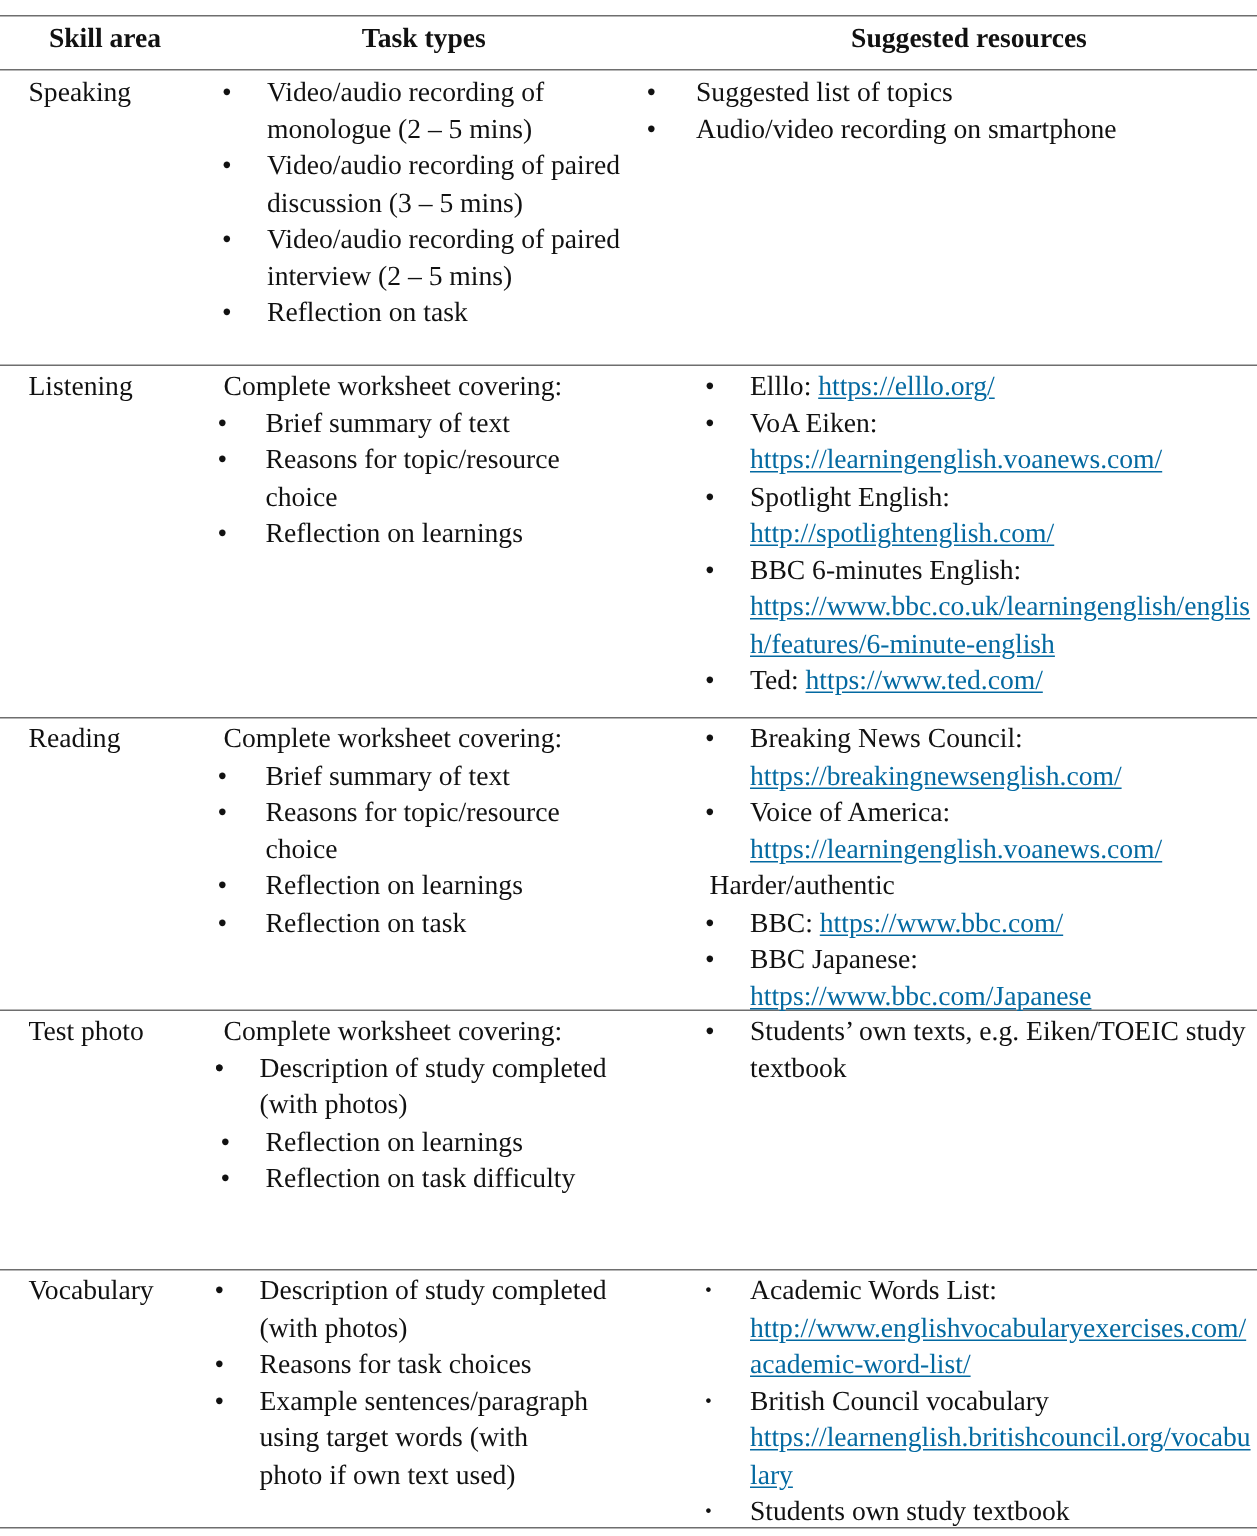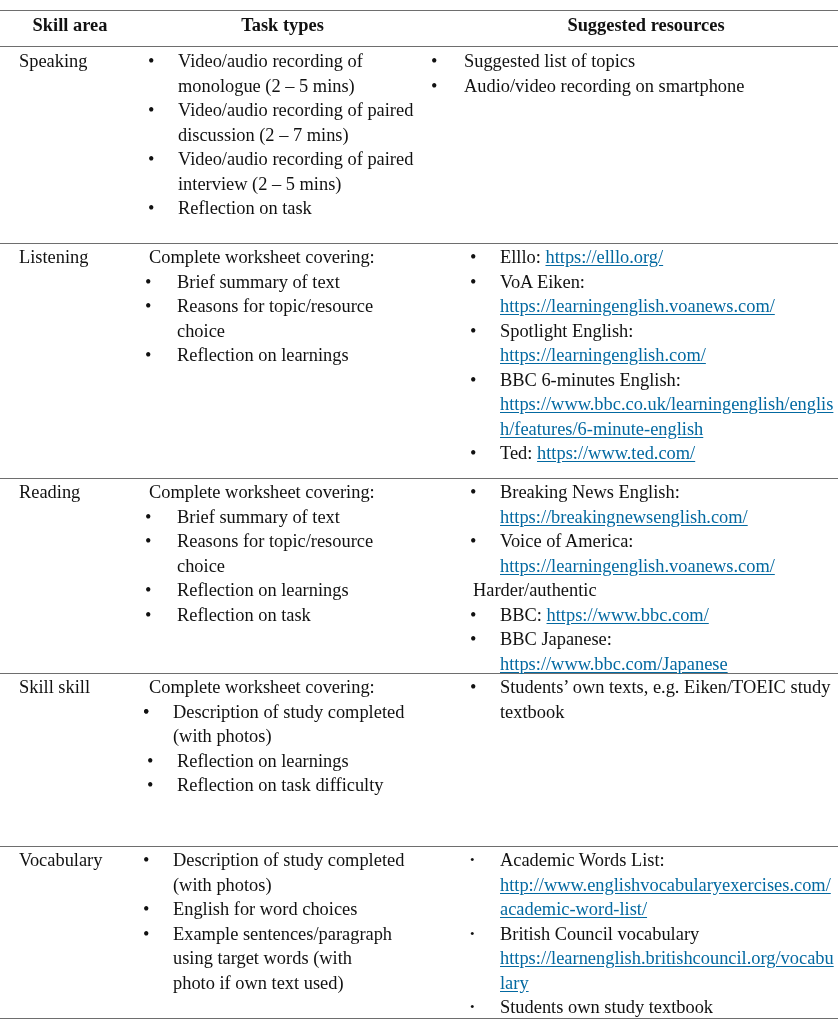--- a/index.html
+++ b/index.html
@@ -46,21 +46,21 @@
   <div class="cell hdr" style="left:0; width:140px;font-family:Liberation Serif, serif;">Skill area</div>
   <div class="cell hdr" style="left:140px; width:285px;">Task types</div>
   <div class="cell hdr" style="left:441px; width:410px;">Suggested resources</div>
 </div>
 
 <div class="row" style="top:49px;">
   <div class="cell c1">Speaking</div>
   <div class="cell c2">
     <ul>
       <li><span class="bul">•</span><span>Video/audio recording of monologue (2 – 5 mins)</span></li>
-      <li><span class="bul">•</span><span>Video/audio recording of paired discussion (2 – 7 mins)</span></li>
+      <li><span class="bul">•</span><span>Video/audio recording of paired discussion (3 – 5 mins)</span></li>
       <li><span class="bul">•</span><span>Video/audio recording of paired interview (2 – 5 mins)</span></li>
       <li><span class="bul">•</span><span>Reflection on task</span></li>
     </ul>
   </div>
   <div class="cell c3 tight">
     <ul>
       <li><span class="bul">•</span><span>Suggested list of topics</span></li>
       <li><span class="bul">•</span><span>Audio/video recording on smartphone</span></li>
     </ul>
   </div>
@@ -73,53 +73,53 @@
     <ul>
       <li class="sp"><span class="bul">•</span><span>Brief summary of text</span></li>
       <li class="sp"><span class="bul">•</span><span>Reasons for topic/resource choice</span></li>
       <li class="sp"><span class="bul">•</span><span>Reflection on learnings</span></li>
     </ul>
   </div>
   <div class="cell c3">
     <ul>
       <li><span class="bul">•</span><span>Elllo: </span><a class="lnk">https://elllo.org/</a></li>
       <li><span class="bul">•</span><span>VoA Eiken:</span><br><a class="lnk">https://learningenglish.voanews.com/</a></li>
-      <li><span class="bul">•</span><span>Spotlight English:</span><br><a class="lnk">https://learningenglish.com/</a></li>
+      <li><span class="bul">•</span><span>Spotlight English:</span><br><a class="lnk">http://spotlightenglish.com/</a></li>
       <li style="word-break: break-all;"><span class="bul">•</span><span style="word-break: normal;">BBC 6-minutes English:</span><br><a class="lnk">https://www.bbc.co.uk/learningenglish/english/features/6-minute-english</a></li>
       <li><span class="bul">•</span><span>Ted: </span><a class="lnk">https://www.ted.com/</a></li>
     </ul>
   </div>
 </div>
 
 <div class="row" style="top:480px;">
   <div class="cell c1">Reading</div>
   <div class="cell c2">
     <div class="lead">Complete worksheet covering:</div>
     <ul>
       <li class="sp"><span class="bul">•</span><span>Brief summary of text</span></li>
       <li class="sp"><span class="bul">•</span><span>Reasons for topic/resource choice</span></li>
       <li class="sp"><span class="bul">•</span><span>Reflection on learnings</span></li>
       <li class="sp"><span class="bul">•</span><span>Reflection on task</span></li>
     </ul>
   </div>
   <div class="cell c3">
     <ul>
-      <li><span class="bul">•</span><span>Breaking News English:</span><br><a class="lnk">https://breakingnewsenglish.com/</a></li>
+      <li><span class="bul">•</span><span>Breaking News Council:</span><br><a class="lnk">https://breakingnewsenglish.com/</a></li>
       <li><span class="bul">•</span><span>Voice of America:</span><br><a class="lnk">https://learningenglish.voanews.com/</a></li>
     </ul>
     <div class="sub">Harder/authentic</div>
     <ul>
       <li><span class="bul">•</span><span>BBC: </span><a class="lnk">https://www.bbc.com/</a></li>
       <li><span class="bul">•</span><span>BBC Japanese:</span><br><a class="lnk">https://www.bbc.com/Japanese</a></li>
     </ul>
   </div>
 </div>
 
 <div class="row" style="top:675px;">
-  <div class="cell c1">Skill skill</div>
+  <div class="cell c1">Test photo</div>
   <div class="cell c2">
     <div class="lead">Complete worksheet covering:</div>
     <ul>
       <li class="shift" style="padding-left:33px;"><span class="bul" style="left:3px;">•</span></li>
       <li class="shift" style="padding-left:33px;"><span class="bul" style="left:3px;">•</span><span>Description of study completed (with photos)</span></li>
       <li class="shift" style="padding-left:37px;"><span class="bul" style="left:7px;">•</span><span>Reflection on learnings</span></li>
       <li class="shift" style="padding-left:37px;"><span class="bul" style="left:7px;">•</span><span>Reflection on task difficulty</span></li>
     </ul>
   </div>
   <div class="cell c3">
@@ -127,21 +127,21 @@
       <li><span class="bul">•</span><span>Students’ own texts, e.g. Eiken/TOEIC study textbook</span></li>
     </ul>
   </div>
 </div>
 
 <div class="row" style="top:848px;">
   <div class="cell c1">Vocabulary</div>
   <div class="cell c2">
     <ul>
       <li style="padding-left:33px;"><span class="bul" style="left:3px;">•</span><span>Description of study completed (with photos)</span></li>
-      <li style="padding-left:33px;"><span class="bul" style="left:3px;">•</span><span>English for word choices</span></li>
+      <li style="padding-left:33px;"><span class="bul" style="left:3px;">•</span><span>Reasons for task choices</span></li>
       <li style="padding-left:33px; padding-right:30px;"><span class="bul" style="left:3px;">•</span><span>Example sentences/paragraph using target words (with photo if own text used)</span></li>
     </ul>
   </div>
   <div class="cell c3">
     <ul>
       <li style="word-break: break-all;"><span class="bul small-bul">•</span><span style="word-break: normal;">Academic Words List:</span><br><a class="lnk">http://www.englishvocabularyexercises.com/academic-word-list/</a></li>
       <li style="word-break: break-all;"><span class="bul small-bul">•</span><span style="word-break: normal;">British Council vocabulary</span><br><a class="lnk">https://learnenglish.britishcouncil.org/vocabulary</a></li>
       <li><span class="bul small-bul">•</span><span>Students own study textbook</span></li>
     </ul>
   </div>

